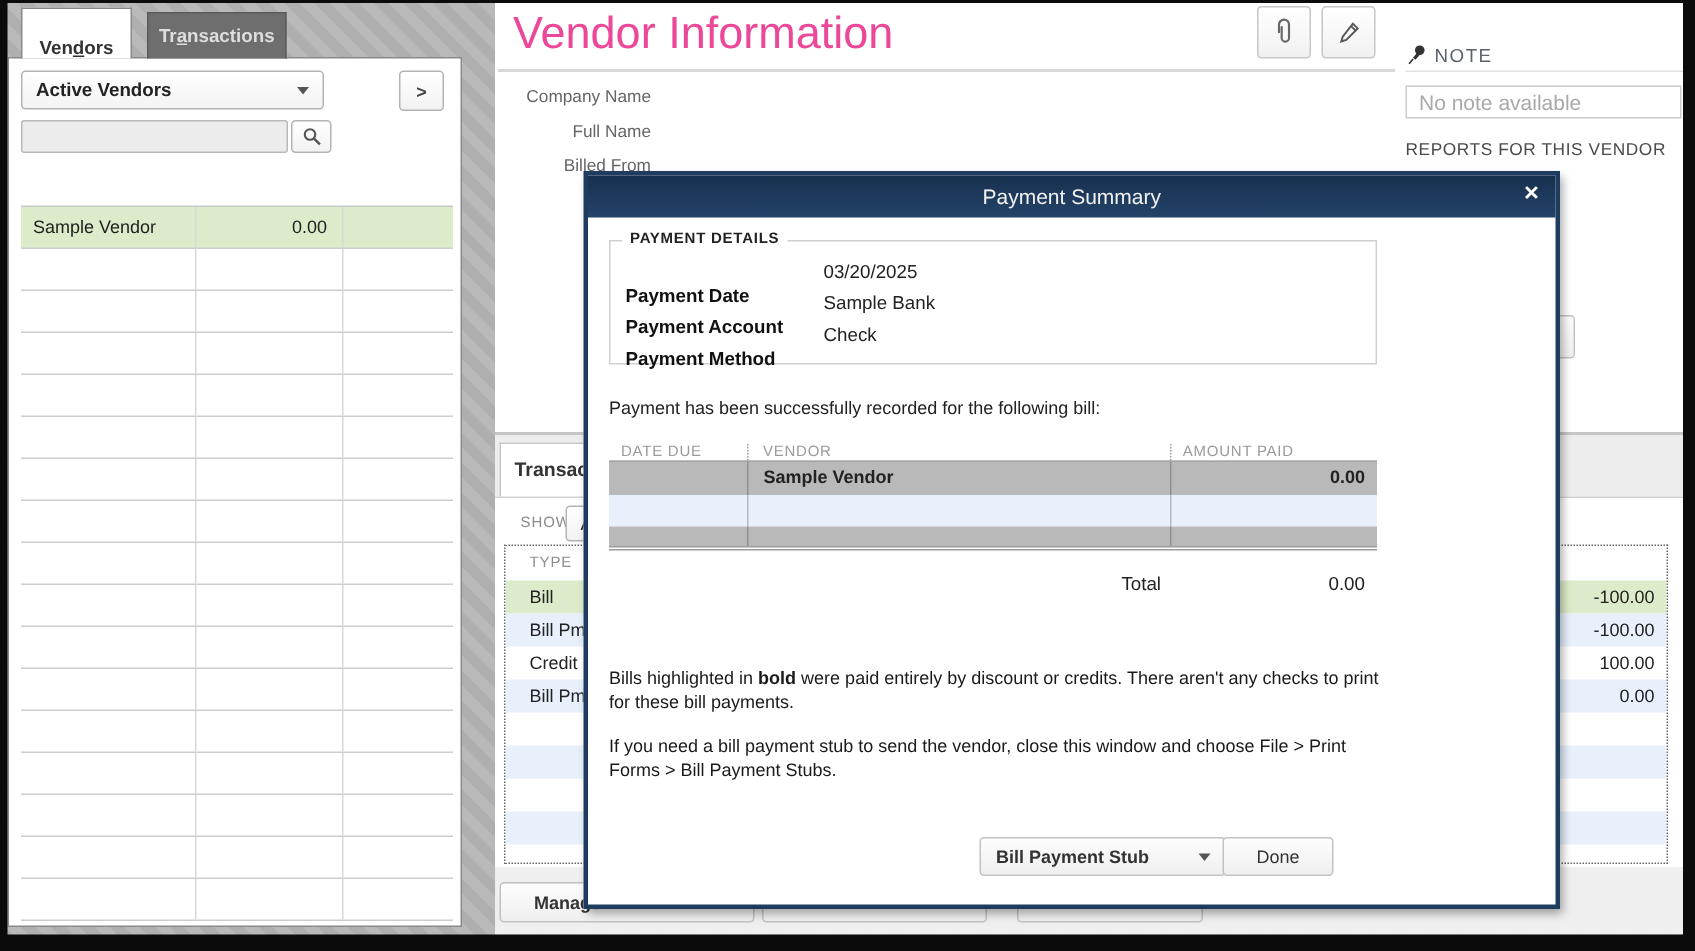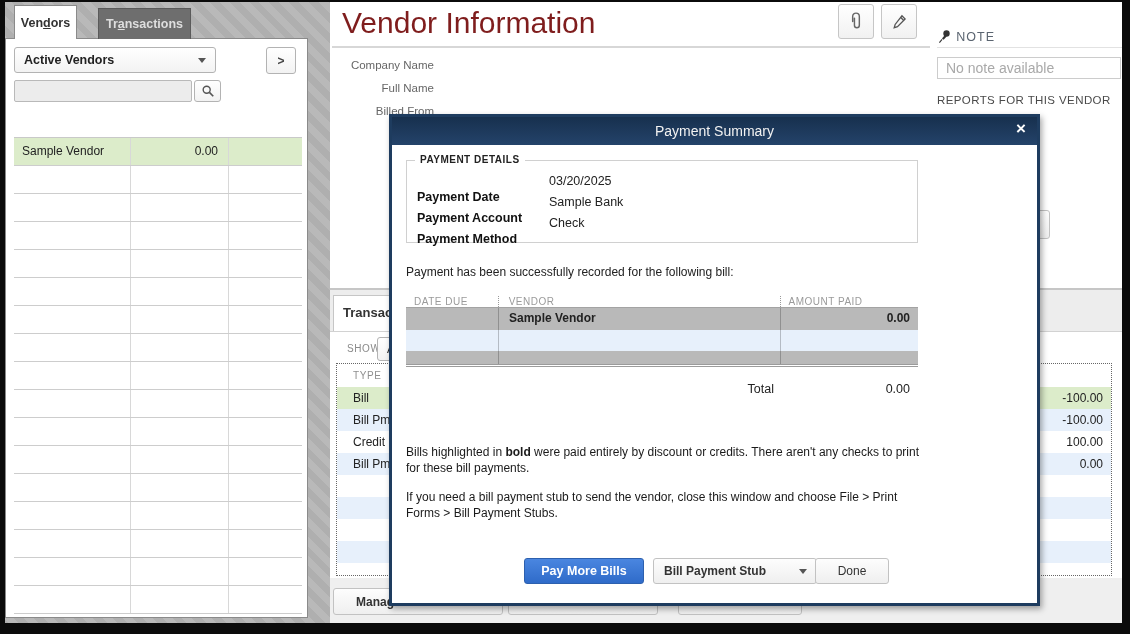--- a/index.html
+++ b/index.html
@@ -28,21 +28,21 @@
   .colhead .sep { border-left:1px dotted #999; height:12px; margin:0 0 0 0; }
   .lrow { display:flex; height:28px; border-bottom:1px solid #cdcdcd; }
   .lrow .c1 { width:117px; border-right:1px solid #d8d8d8; padding:6px 0 0 8px; overflow:hidden; white-space:nowrap; }
   .lrow .c2 { width:98px;  border-right:1px solid #d8d8d8; padding:6px 10px 0 0; text-align:right; }
   .lrow .c3 { flex:1; }
   .row-green { background:#dcecca; }
   .row-blue  { background:#e7f0fb; }
 
   
   .main { left:330px; top:2px; width:792px; height:621px; background:#fff; z-index:1; }
-  .page-title { font-size:30px; color:#7f1d1d; }
+  .page-title { font-size:30px; color:#ec4899; }
   .icon-btn { background:linear-gradient(#ffffff,#f1f1f1); border:1px solid #c6c6c6; border-radius:3px; display:flex; align-items:center; justify-content:center; }
   .field-label { font-size:11.5px; color:#666; text-align:right; width:84px; line-height:23px; }
   .note-head { font-size:12.5px; color:#5a6470; letter-spacing:1px; }
   .note-input { width:184px; height:22px; border:1px solid #ccc; font-size:14px; padding:0 8px; color:#333; font-family:"Liberation Sans",sans-serif; }
   .note-input::placeholder { color:#a9a9a9; }
   .reports-head { font-size:11.5px; color:#4a4a4a; letter-spacing:.4px; }
 
   
   .tx-strip { background:#ededed; border-top:2px solid #c6c6c6; }
   .tx-tab { background:#fff; border:1px solid #c6c6c6; border-bottom:none; font-weight:bold; font-size:13px; color:#333; padding:9px 0 0 9px; white-space:nowrap; overflow:hidden; }
@@ -80,21 +80,21 @@
   .ps-r .b1 { width:92px; }
   .ps-r .b2 { width:282px; border-left:1px solid rgba(0,0,0,.22); padding-left:10px; }
   .ps-r .b3 { width:138px; border-left:1px solid rgba(0,0,0,.22); text-align:right; padding-right:8px; }
   .ps-total { position:absolute; left:14px; top:237px; width:512px; display:flex; font-size:12.5px; }
   .blue-btn { background:linear-gradient(#4a86e0,#2f6bc9); border:1px solid #2d60ae; border-radius:3px; color:#fff; font-weight:bold; font-size:12.5px; display:flex; align-items:center; justify-content:center; }
   .note-par { position:absolute; left:14px; width:518px; font-size:12px; line-height:1.3; color:#1a1a1a; }
 </style>
 </head>
 <body>
 
-<div class="abs tab tab-active" style="left:14px; top:5px; width:63px; height:34px;">
+<div class="abs tab tab-active" style="left:14px; top:5px; width:74px; height:34px;align-items:flex-end;">
   <span><span>Ven</span><u>d</u><span>ors</span></span>
 </div>
 <div class="abs tab tab-inactive" style="left:98px; top:8px; width:93px; height:31px;">
   <span><span>Tr</span><u>a</u><span>nsactions</span></span>
 </div>
 
 <div class="abs left-panel">
   <div class="abs dropdown" style="left:8px; top:8px; width:202px; height:26px;">
     <span>Active Vendors</span>
     <span class="caret"></span>
@@ -340,23 +340,20 @@
     <div class="ps-total">
       <span style="width:374px; text-align:right; padding-right:6px;">Total</span>
       <span style="width:138px; text-align:right; padding-right:8px;">0.00</span>
     </div>
 
     <div class="note-par" style="top:300px;">
       <span>Bills highlighted in </span><b>bold</b><span> were paid entirely by discount or credits. There aren't any checks to print for these bill payments.</span>
     </div>
     <div class="note-par" style="top:345px;">If you need a bill payment stub to send the vendor, close this window and choose File &gt; Print Forms &gt; Bill Payment Stubs.</div>
 
-    <div class="abs blue-btn" style="left:132px; top:413px; width:120px; height:26px;">
-      <span>Pay More Bills</span>
-    </div>
     <div class="abs btn-gray" style="left:261px; top:413px; width:164px; height:26px; font-weight:bold; justify-content:flex-start; padding-left:10px;">
       <span>Bill Payment Stub</span>
       <span class="caret"></span>
     </div>
     <div class="abs btn-gray" style="left:423px; top:413px; width:74px; height:26px;">
       <span>Done</span>
     </div>
   </div>
 </div>
 

